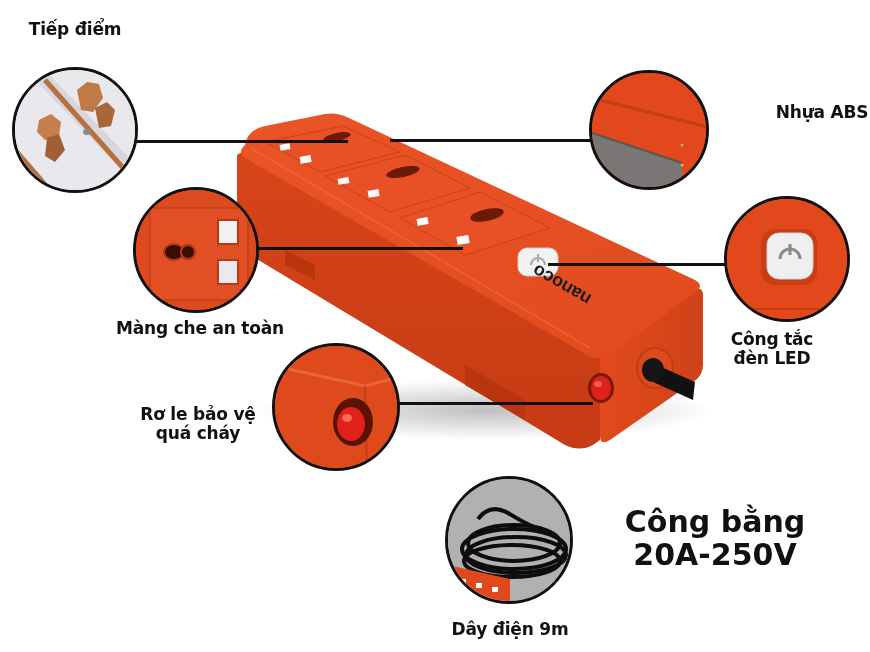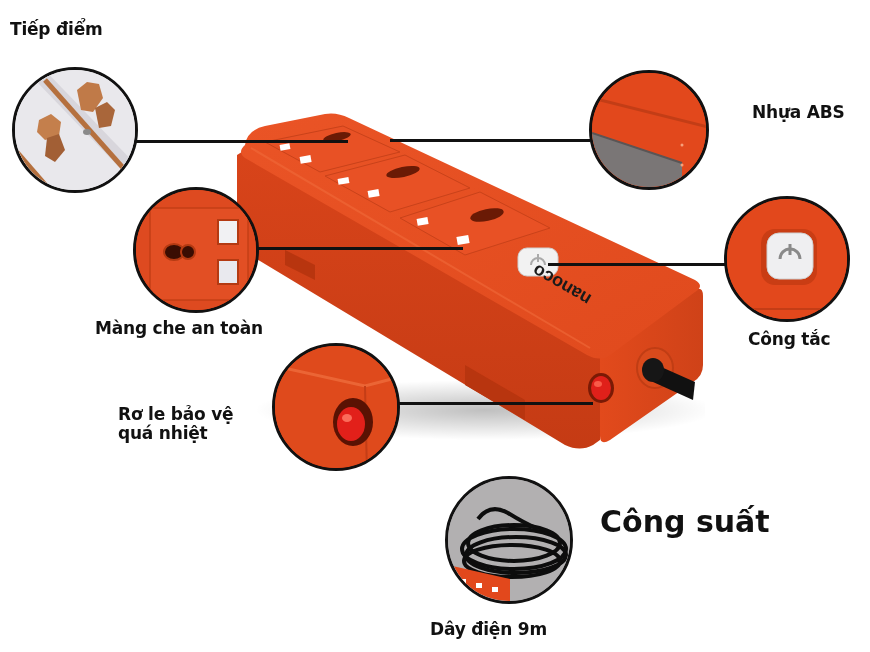--- a/index.html
+++ b/index.html
@@ -1,17 +1,17 @@
 <!DOCTYPE html>
 <html><head>
 <meta charset="utf-8">
 <style>
   html,body{margin:0;padding:0;background:#ffffff;}
   body{width:870px;height:652px;position:relative;overflow:hidden;font-family:"DejaVu Sans","Liberation Sans",sans-serif;}
-  .label{position:absolute;font-weight:bold;color:#111;line-height:1.12;letter-spacing:-0.2px;}
+  .label{position:absolute;font-weight:bold;color:#111;text-align:center;line-height:1.12;letter-spacing:-0.2px;}
   .lbl-sm{font-size:17px;}
   .lbl-big{font-size:30px;line-height:1.1;letter-spacing:0;}
   .circle{position:absolute;border-radius:50%;border:3px solid #111;overflow:hidden;box-sizing:border-box;}
   .line{position:absolute;height:3px;background:#111;}
   svg{display:block;}
 </style>
 </head>
 <body>
 
 <div style="position:absolute;left:225px;top:100px;width:480px;height:360px;">
@@ -134,27 +134,28 @@
 <div class="circle" style="left:724px;top:196px;width:126px;height:126px;background:#e2481c;">
   <svg width="126" height="126" viewBox="0 0 126 126">
     <rect width="126" height="126" fill="#e2481c"></rect>
     <rect x="34" y="30" width="56" height="56" rx="14" fill="#c93d14"></rect>
     <rect x="40" y="34" width="46" height="46" rx="12" fill="#efeff1" stroke="#cfcfcf" stroke-width="1"></rect>
     <path d="M53,54 a10,10 0 1 0 20,0" fill="none" stroke="#8a8a8a" stroke-width="3" transform="rotate(180 63 57)"></path>
     <line x1="63" y1="45" x2="63" y2="56" stroke="#8a8a8a" stroke-width="3"></line>
     <line x1="0" y1="110" x2="126" y2="110" stroke="#c43d16" stroke-width="2"></line>
   </svg>
 </div>
-<div class="label lbl-sm" style="left:748px;top:330px;width:120px;">
+<div class="label lbl-sm" style="left:712px;top:330px;width:120px;">
   <div>Công tắc</div>
+  <div>đèn LED</div>
 </div>
 
 <div class="label lbl-sm" style="left:118px;top:405px;width:160px;">
   <div>Rơ le bảo vệ</div>
-  <div>quá nhiệt</div>
+  <div>quá cháy</div>
 </div>
 <div class="circle" style="left:272px;top:343px;width:128px;height:128px;background:#e2481c;">
   <svg width="128" height="128" viewBox="0 0 128 128">
     <rect width="128" height="128" fill="#df4a1c"></rect>
     <path d="M0,20 L90,40 L128,30" stroke="#f07040" stroke-width="3" fill="none" opacity="0.7"></path>
     <path d="M90,40 L92,128" stroke="#c43d16" stroke-width="2"></path>
     <ellipse cx="78" cy="76" rx="20" ry="24" fill="#5a1203"></ellipse>
     <ellipse cx="76" cy="78" rx="14" ry="17" fill="#e2201a"></ellipse>
     <ellipse cx="72" cy="72" rx="5" ry="4" fill="#ff7a66" opacity="0.85"></ellipse>
   </svg>
@@ -174,14 +175,15 @@
     <rect x="12" y="100" width="6" height="5" fill="#fff"></rect>
     <rect x="28" y="104" width="6" height="5" fill="#fff"></rect>
     <rect x="44" y="108" width="6" height="5" fill="#fff"></rect>
   </svg>
 </div>
 <div class="label lbl-sm" style="left:430px;top:620px;width:160px;">
   <div>Dây điện 9m</div>
 </div>
 
 <div class="label lbl-big" style="left:600px;top:505px;width:230px;">
-  <div>Công suất</div>
+  <div>Công bằng</div>
+  <div>20A-250V</div>
 </div>
 
 </body></html>

